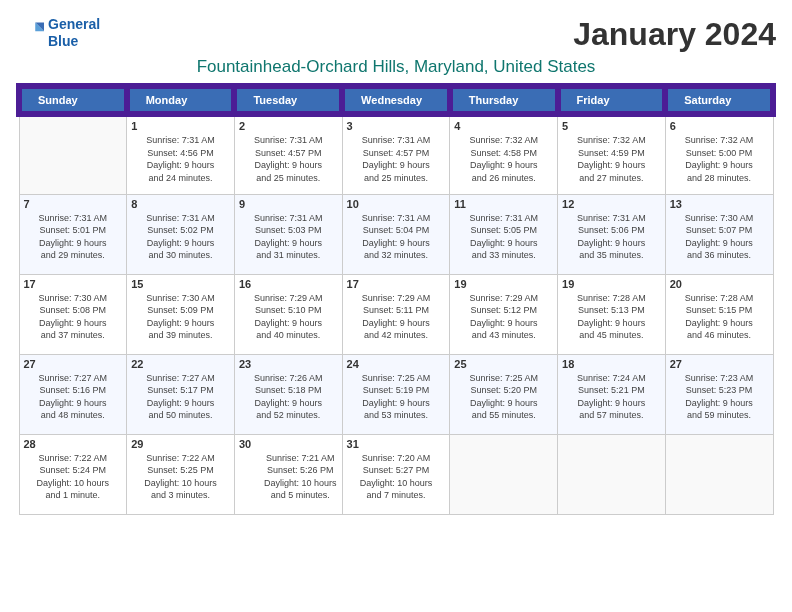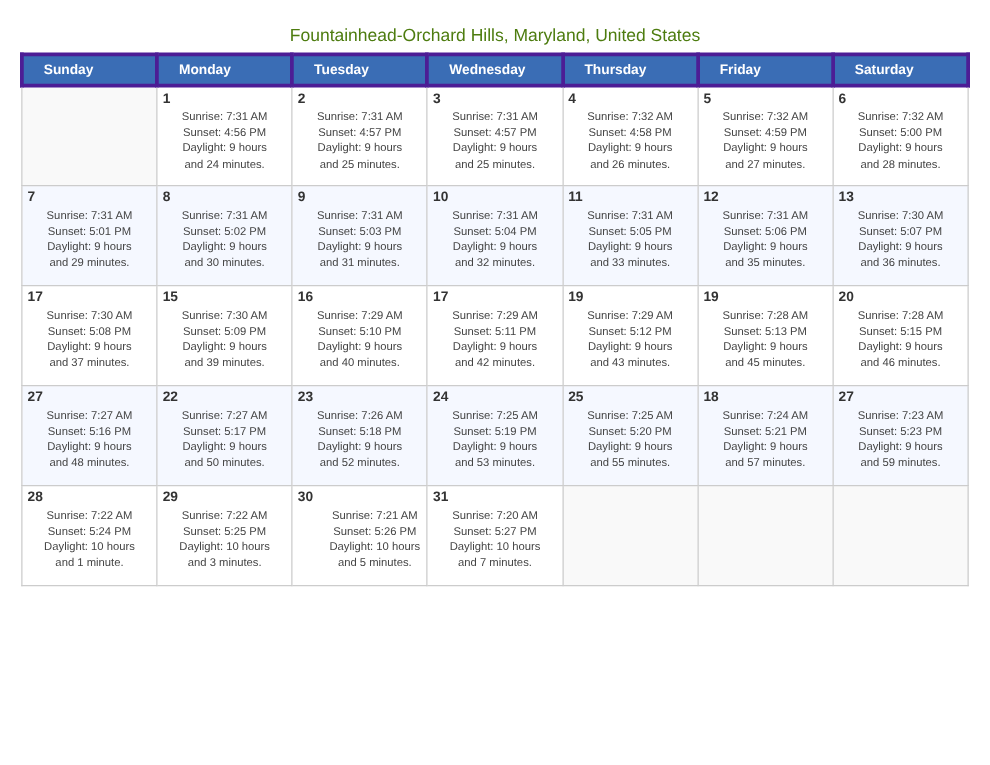--- a/index.html
+++ b/index.html
@@ -34,39 +34,39 @@
     }
     .title-section {
       text-align: right;
     }
     .month-title {
       font-size: 32px;
       font-weight: bold;
       color: #333;
     }
     .location-title {
-      font-size: 14px;
-      color: #4d7c0f;
+      font-size: 17px;
+      color: #0f766e;
       font-weight: normal;
       text-align: center;
       margin-bottom: 6px;
     }
     .calendar-table {
       width: 100%;
       border-collapse: collapse;
       font-size: 10px;
     }
     .calendar-table th {
       background-color: #3a6db5;
       color: white;
       padding: 5px 16px;
       text-align: left;
       font-size: 11px;
       font-weight: bold;
-      border: 3px solid #4c1d95;
+      border: 6px solid #4c1d95;
     }
     .calendar-table td {
       border: 1px solid #ccc;
       vertical-align: top;
       padding: 3px 4px;
       height: 80px;
       width: calc(100% / 7);
       background: #fff;
     }
     .calendar-table tr:nth-child(even) td {
@@ -86,20 +86,34 @@
       text-align: center;
     }
     .empty-cell {
       background: #f9f9f9 !important;
     }
   </style>
 </head>
 <body>
 
 <div class="header">
+  <div class="logo">
+    <svg class="logo-icon" viewBox="0 0 32 32">
+      <rect x="0" y="0" width="32" height="32" fill="white"></rect>
+      <polygon points="22,4 32,4 32,14" fill="#3a6db5"></polygon>
+      <polygon points="22,4 32,14 22,14" fill="#5a9fd8"></polygon>
+    </svg>
+    <div class="logo-text">
+      <span>General</span><br>
+      <span>Blue</span>
+    </div>
+  </div>
+  <div class="title-section">
+    <div class="month-title">January 2024</div>
+  </div>
 </div>
 
 <div class="location-title">Fountainhead-Orchard Hills, Maryland, United States</div>
 
 <table class="calendar-table">
   <thead>
     <tr>
     <th>Sunday</th>
         <th>Monday</th>
         <th>Tuesday</th>

